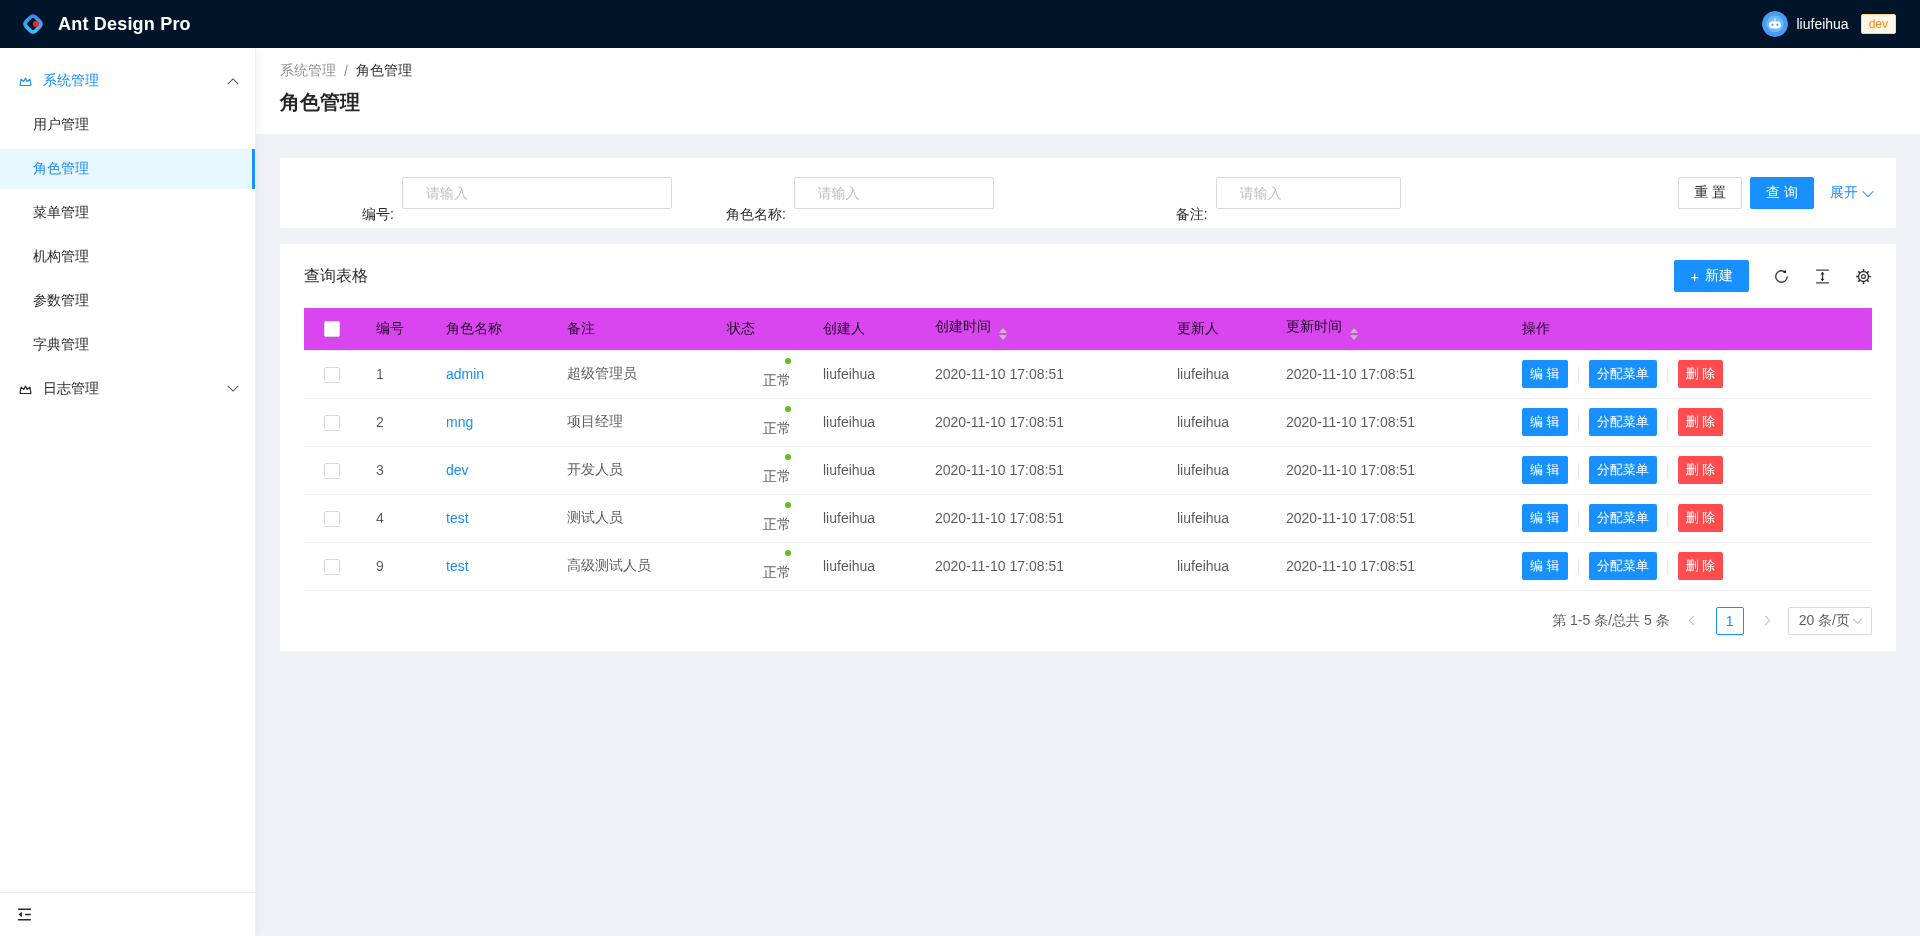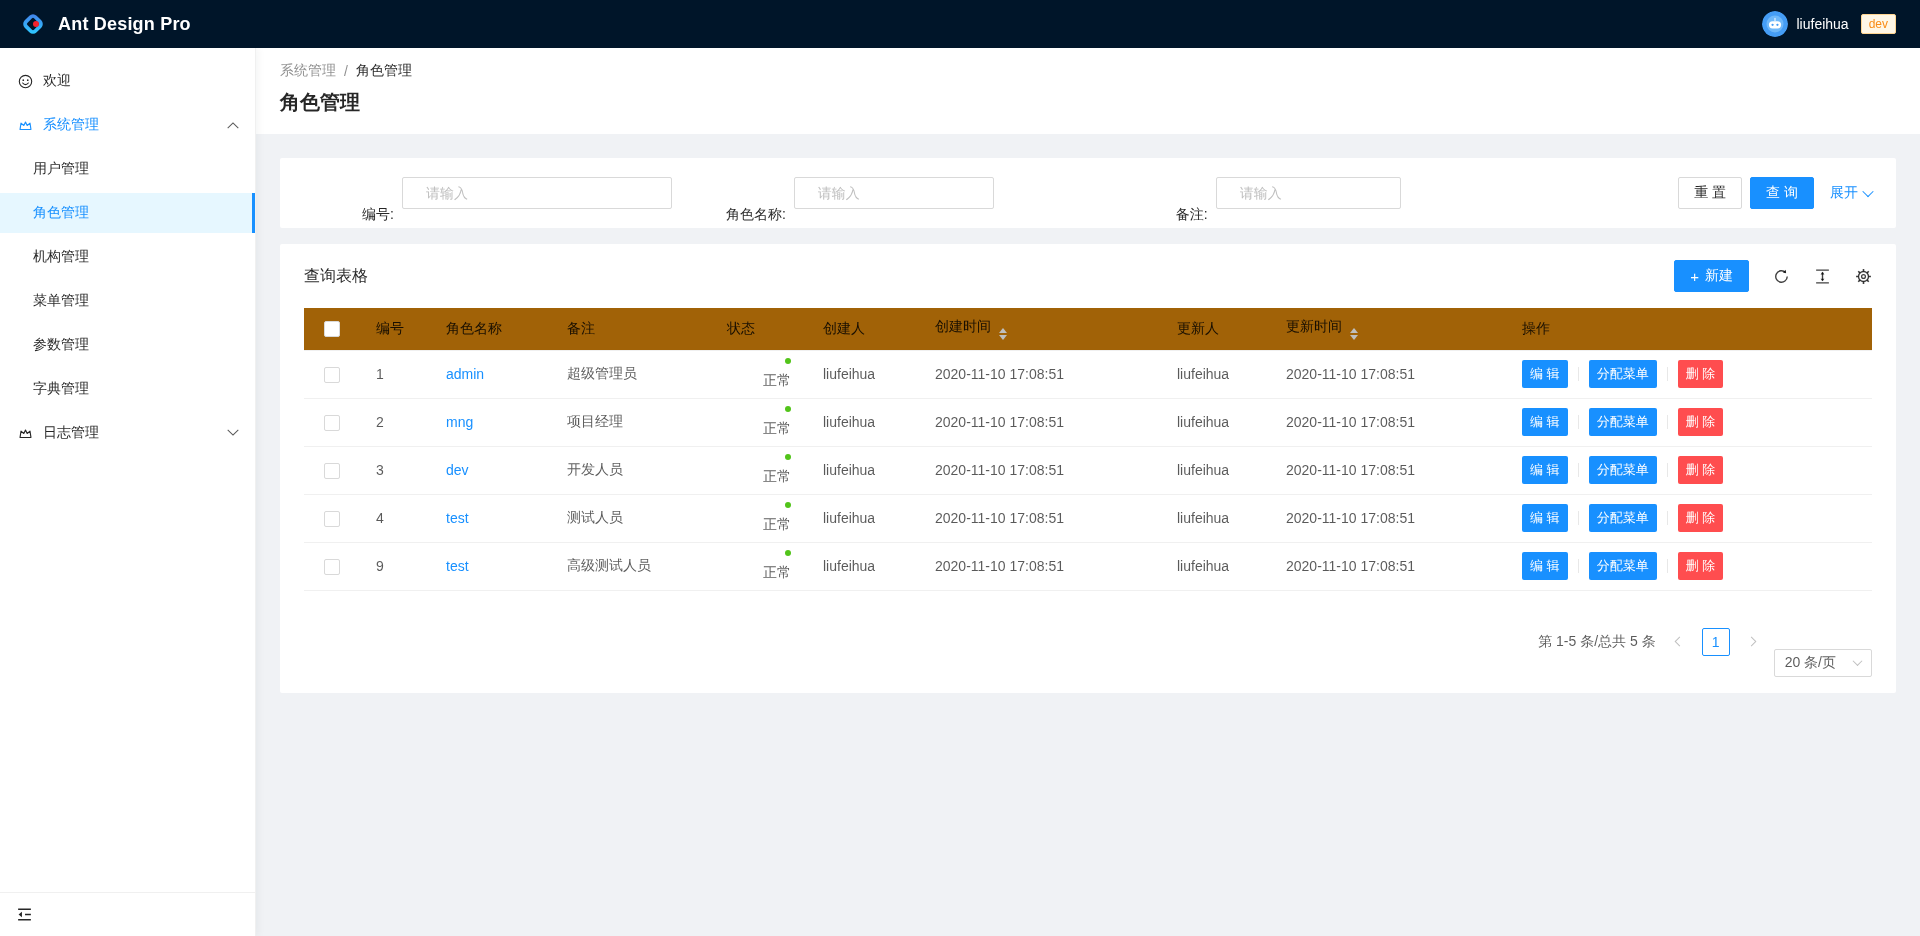--- a/index.html
+++ b/index.html
@@ -64,21 +64,21 @@
   
   .table-card { margin-top:16px; padding-bottom:16px; }
   .tc-toolbar { height:64px; display:flex; align-items:center; padding:0 24px; }
   .tc-title { font-size:16px; font-weight:500; }
   .tc-tools { margin-left:auto; display:flex; align-items:center; gap:24px; }
   .btn-new { gap:6px; font-size:14px; }
   .plus { font-size:15px; line-height:1; }
   .tool-icon { width:17px; height:17px; color:rgba(0,0,0,.75); cursor:pointer; }
 
   table { width:1568px; margin:0 24px; border-collapse:collapse; table-layout:fixed; }
-  th { background:#a16207; height:42px; padding:0 16px; text-align:left; font-weight:400; color:rgba(0,0,0,.85); border-bottom:1px solid #f0f0f0; }
+  th { background:#d946ef; height:42px; padding:0 16px; text-align:left; font-weight:400; color:rgba(0,0,0,.85); border-bottom:1px solid #f0f0f0; }
   td { height:48px; padding:0 16px; border-bottom:1px solid #f0f0f0; color:rgba(0,0,0,.65); }
   .cell-center { text-align:center; padding:0; }
   .checkbox { display:inline-block; width:16px; height:16px; border:1px solid #d9d9d9; border-radius:2px; background:#fff; vertical-align:middle; cursor:pointer; }
   .link { color:#1890ff; cursor:pointer; }
   .sorter { display:inline-flex; flex-direction:column; margin-left:8px; vertical-align:-2px; cursor:pointer; }
   .caret-up { width:0;height:0;border-left:4px solid transparent;border-right:4px solid transparent;border-bottom:5px solid #bfbfbf; margin-bottom:2px; }
   .caret-dn { width:0;height:0;border-left:4px solid transparent;border-right:4px solid transparent;border-top:5px solid #bfbfbf; }
   .status { display:flex; align-items:flex-end; gap:8px; color:rgba(0,0,0,.65);flex-direction:column; }
   .dot { width:6px; height:6px; border-radius:50%; background:#52c41a; flex:none; }
   .ops { display:flex; align-items:center; }
@@ -86,21 +86,21 @@
   .bg-blue { background:#1890ff; } .bg-red { background:#ff4d4f; }
   .v-div { width:1px; height:14px; background:#e8e8e8; margin:0 10px; }
 
   
   .pagination { margin:16px 24px 0; display:flex; justify-content:flex-end; align-items:center; gap:8px; color:rgba(0,0,0,.65); }
   .pg-total { margin-right:2px; color:rgba(0,0,0,.65); }
   .pg-arrow { width:28px; height:28px; display:flex; align-items:center; justify-content:center; cursor:not-allowed; }
   .chev { width:7px; height:7px; border-right:1.5px solid rgba(0,0,0,.25); border-bottom:1.5px solid rgba(0,0,0,.25); }
   .chev.left { transform:rotate(135deg); } .chev.right { transform:rotate(-45deg); }
   .pg-item { min-width:28px; height:28px; border:1px solid #1890ff; border-radius:2px; color:#1890ff; display:flex; align-items:center; justify-content:center; cursor:pointer; background:#fff; }
-  .pg-select { height:28px; border:1px solid #d9d9d9; border-radius:2px; background:#fff; display:flex; align-items:center; gap:18px; padding:0 10px; cursor:pointer; color:rgba(0,0,0,.65);margin-top:42px; }
+  .pg-select { height:28px; border:1px solid #d9d9d9; border-radius:2px; background:#fff; display:flex; align-items:center; gap:4px; padding:0 10px; cursor:pointer; color:rgba(0,0,0,.65); }
   .chev-sm { width:7px; height:7px; border-right:1.4px solid #bfbfbf; border-bottom:1.4px solid #bfbfbf; transform:rotate(45deg) translate(-1px,-1px); }
 </style>
 </head>
 <body>
 
 <header class="topbar">
   <div class="logo-wrap">
     <svg width="30" height="30" viewBox="0 0 32 32">
       <defs>
         <linearGradient id="lg1" x1="0" y1="0" x2="1" y2="1">
@@ -126,49 +126,40 @@
         </svg>
       </span>
       <span class="user-name">liufeihua</span>
     </div>
     <span class="env-tag">dev</span>
   </div>
 </header>
 
 <aside class="sider">
   <nav class="menu">
-    <div class="menu-item top">
-      <svg class="mi" viewBox="0 0 16 16">
-        <circle cx="8" cy="8" r="6.6" fill="none" stroke="currentColor" stroke-width="1.2"></circle>
-        <circle cx="5.6" cy="6.6" r="0.9" fill="currentColor"></circle>
-        <circle cx="10.4" cy="6.6" r="0.9" fill="currentColor"></circle>
-        <path d="M5 9.6c.8 1.1 1.8 1.7 3 1.7s2.2-.6 3-1.7" fill="none" stroke="currentColor" stroke-width="1.2" stroke-linecap="round"></path>
-      </svg>
-      <span>欢迎</span>
-    </div>
 
     <div class="menu-item top parent-active">
       <svg class="mi" viewBox="0 0 16 16">
         <path d="M2.2 12.2 L3.2 5.4 L6.2 8 L8 4.4 L9.8 8 L12.8 5.4 L13.8 12.2 Z" fill="none" stroke="currentColor" stroke-width="1.2" stroke-linejoin="round"></path>
       </svg>
       <span>系统管理</span>
       <span class="menu-caret up"></span>
     </div>
 
     <div class="menu-item sub">
       <span>用户管理</span>
     </div>
     <div class="menu-item sub selected">
       <span>角色管理</span>
     </div>
     <div class="menu-item sub">
+      <span>菜单管理</span>
+    </div>
+    <div class="menu-item sub">
       <span>机构管理</span>
-    </div>
-    <div class="menu-item sub">
-      <span>菜单管理</span>
     </div>
     <div class="menu-item sub">
       <span>参数管理</span>
     </div>
     <div class="menu-item sub">
       <span>字典管理</span>
     </div>
 
     <div class="menu-item top">
       <svg class="mi" viewBox="0 0 16 16">

